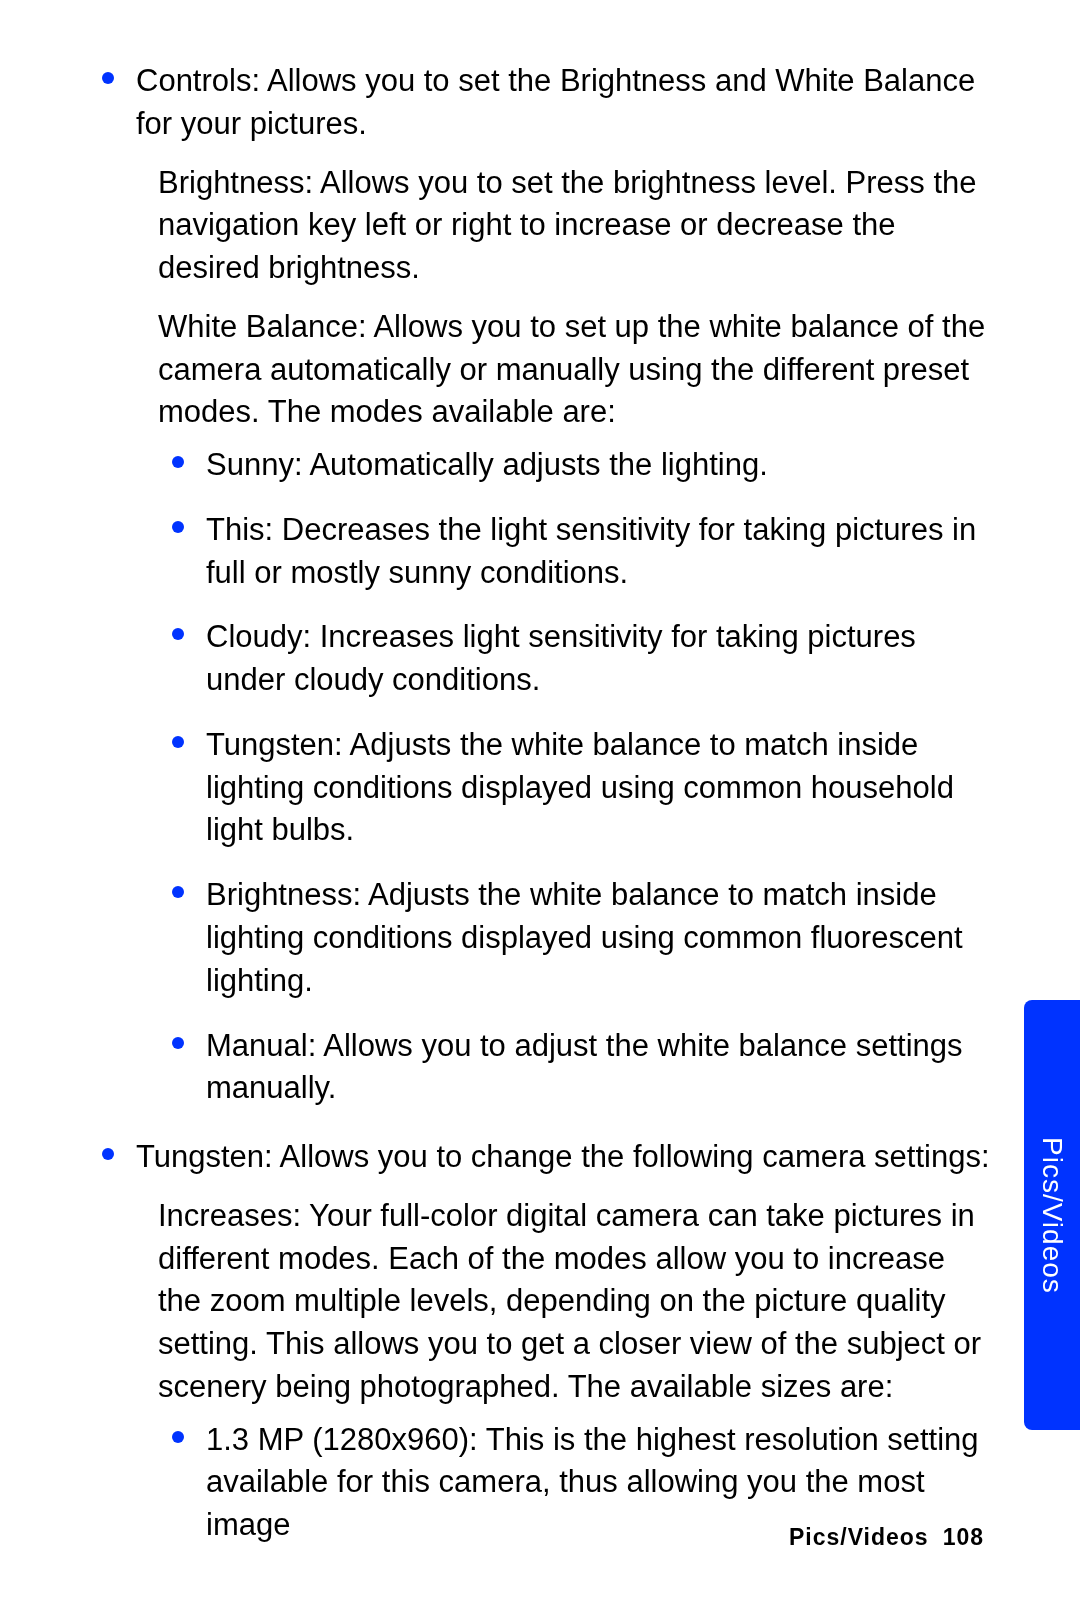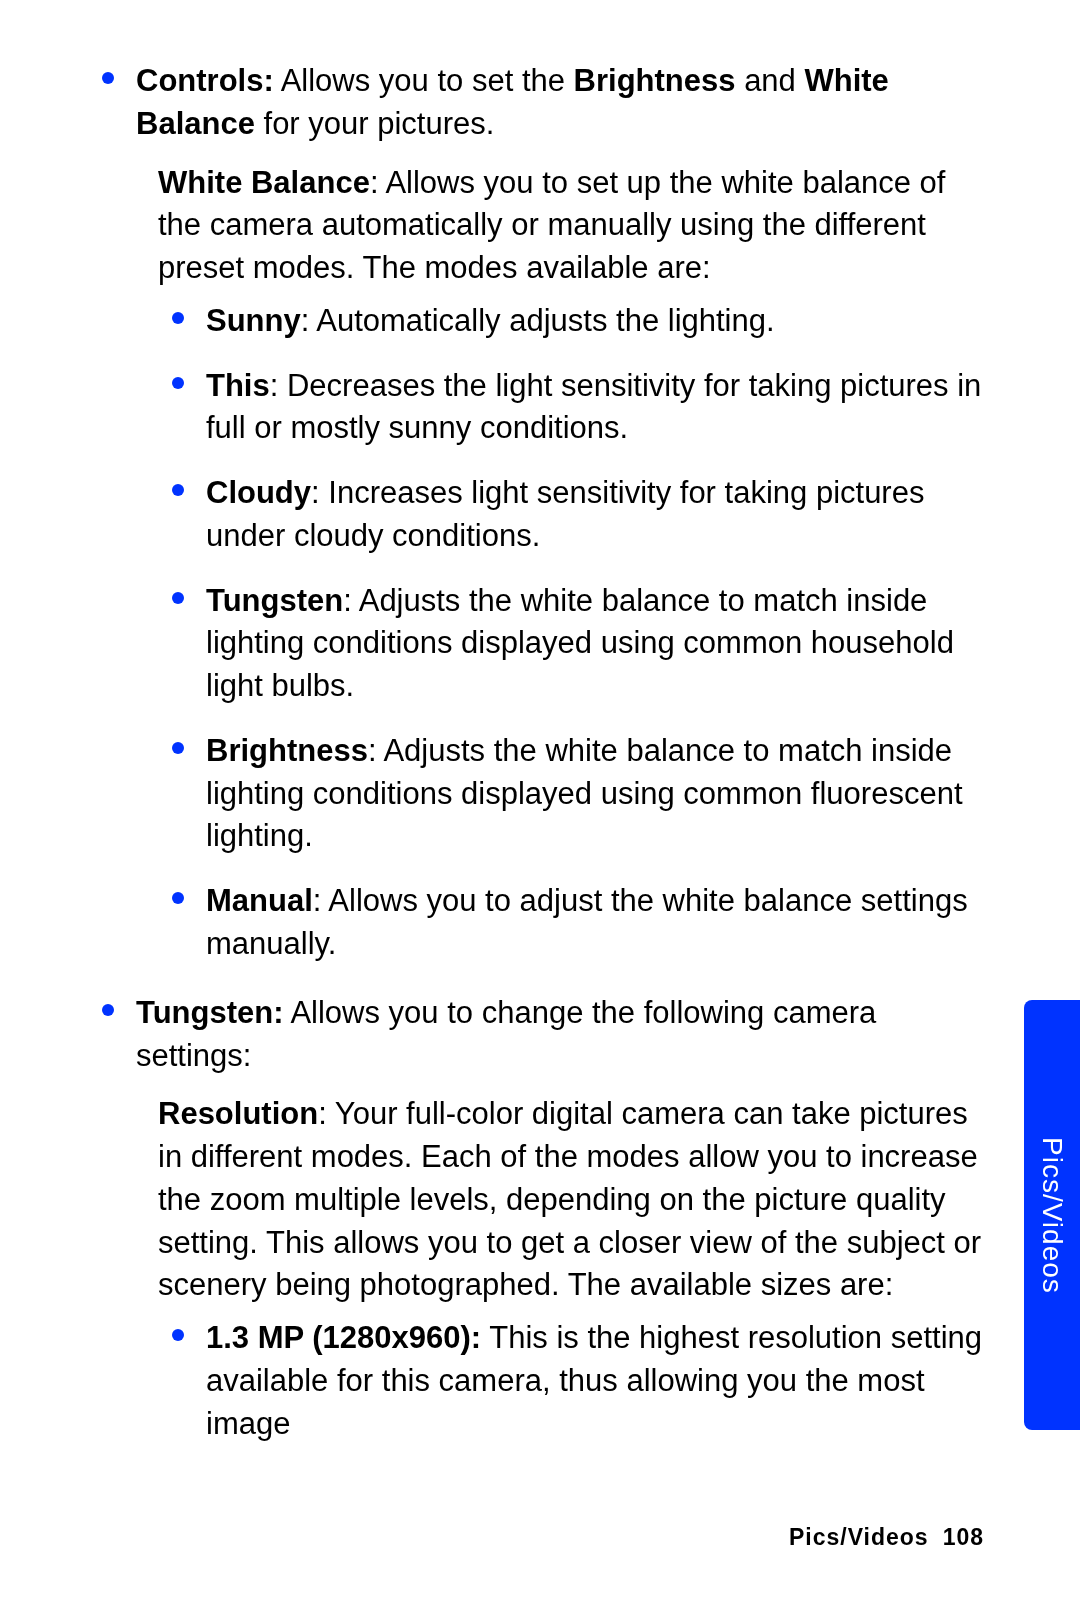--- a/index.html
+++ b/index.html
@@ -42,21 +42,21 @@
       top: 12px;
     }
     .subpara {
       margin-left: 70px;
       margin-top: 16px;
       margin-bottom: 10px;
     }
     .section-break {
       margin-top: 26px;
     }
-    b, strong { font-weight: 700; }
+    b, strong { font-weight: 400; }
     .side-tab {
       position: absolute;
       right: 0;
       top: 1000px;
       width: 56px;
       height: 430px;
       background: #0033ff;
       border-top-left-radius: 8px;
       border-bottom-left-radius: 8px;
       display: flex;
@@ -87,20 +87,23 @@
 
 <div class="content">
 
   <div class="bullet-item">
     <span class="bullet"></span>
     <span>
       <b>Controls:</b><span> Allows you to set the </span><b>Brightness</b><span> and </span><b>White Balance</b><span> for your pictures.</span>
     </span>
   </div>
 
+  <div class="subpara">
+    <b>Brightness</b><span>: Allows you to set the brightness level. Press the navigation key left or right to increase or decrease the desired brightness.</span>
+  </div>
 
   <div class="subpara">
     <b>White Balance</b><span>: Allows you to set up the white balance of the camera automatically or manually using the different preset modes. The modes available are:</span>
   </div>
 
   <div class="bullet-item-nested">
     <span class="bullet bullet-nested"></span>
     <b>Sunny</b><span>: Automatically adjusts the lighting.</span>
   </div>
 
@@ -128,21 +131,21 @@
     <span class="bullet bullet-nested"></span>
     <b>Manual</b><span>: Allows you to adjust the white balance settings manually.</span>
   </div>
 
   <div class="bullet-item section-break">
     <span class="bullet"></span>
     <b>Tungsten:</b><span> Allows you to change the following camera settings:</span>
   </div>
 
   <div class="subpara">
-    <b>Resolution</b><span>: Your full-color digital camera can take pictures in different modes. Each of the modes allow you to increase the zoom multiple levels, depending on the picture quality setting. This allows you to get a closer view of the subject or scenery being photographed. The available sizes are:</span>
+    <b>Increases</b><span>: Your full-color digital camera can take pictures in different modes. Each of the modes allow you to increase the zoom multiple levels, depending on the picture quality setting. This allows you to get a closer view of the subject or scenery being photographed. The available sizes are:</span>
   </div>
 
   <div class="bullet-item-nested">
     <span class="bullet bullet-nested"></span>
     <b>1.3 MP (1280x960):</b><span> This is the highest resolution setting available for this camera, thus allowing you the most image</span>
   </div>
 
 </div>
 
 <div class="side-tab">

